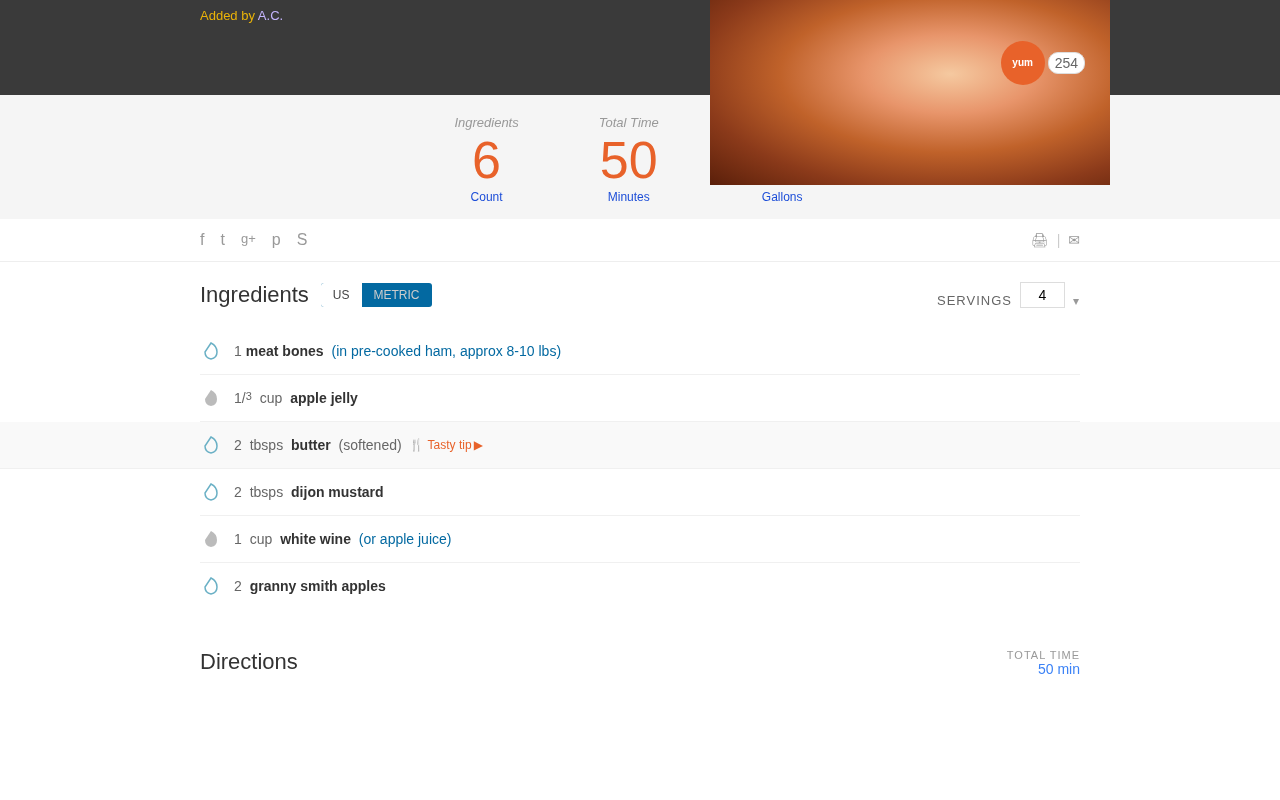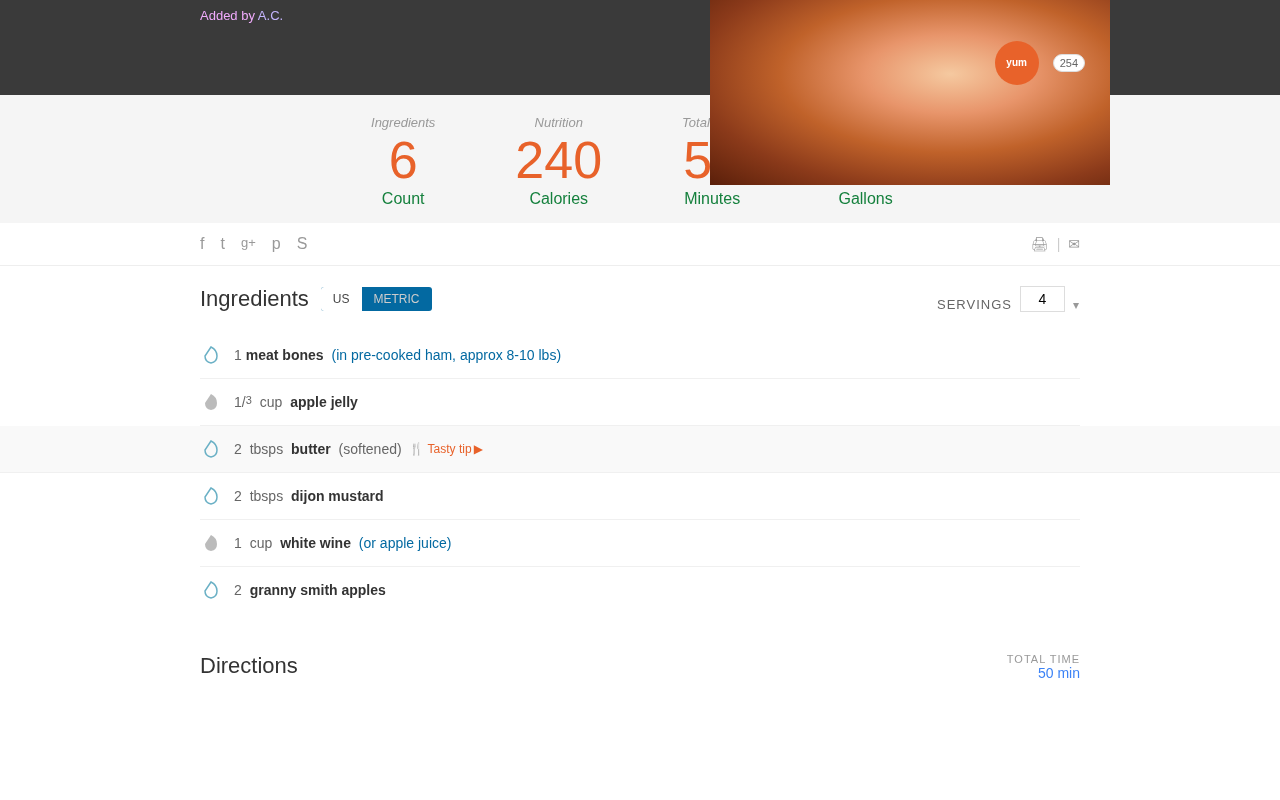--- a/index.html
+++ b/index.html
@@ -12,21 +12,21 @@
       display: flex;
       align-items: flex-start;
       padding: 8px 0 0 200px;
       position: relative;
     }
     .added-by {
       color: #999;
       font-size: 13px;
     }
     .added-by span {
-      color: #f0abfc;
+      color: #eab308;
     }
 
     
     .food-image {
       position: absolute;
       top: 0;
       right: 170px;
       width: 400px;
       height: 185px;
       background: linear-gradient(135deg, #8B4513 0%, #D2691E 30%, #F4A460 60%, #DEB887 80%, #CD853F 100%);
@@ -58,22 +58,22 @@
       justify-content: center;
       font-size: 10px;
       font-weight: bold;
       line-height: 1.2;
     }
     .yum-count {
       background: white;
       color: #666;
       border-radius: 10px;
       padding: 2px 6px;
-      font-size: 11px;
-      margin-left: 14px;
+      font-size: 14px;
+      margin-left: 3px;
       border: 1px solid #ddd;
     }
 
     
     .stats-bar {
       background: #f5f5f5;
       display: flex;
       justify-content: center;
       padding: 20px 0 15px;
       gap: 80px;
@@ -88,22 +88,22 @@
       margin-bottom: 4px;
     }
     .stat-value {
       font-size: 52px;
       line-height: 1;
       margin-bottom: 4px;
     }
     .stat-value.orange { color: #e8622a; }
     .stat-value.blue { color: #6ab0c5; }
     .stat-sublabel {
-      font-size: 16px;
-      color: #15803d;
+      font-size: 12px;
+      color: #1d4ed8;
     }
 
     
     .social-bar {
       display: flex;
       align-items: center;
       padding: 12px 200px;
       border-bottom: 1px solid #eee;
       justify-content: space-between;
     }
@@ -279,25 +279,20 @@
     </div>
     <div class="yum-count">254</div>
   </div>
 </div>
 
 <div class="stats-bar">
   <div class="stat-item">
     <div class="stat-label">Ingredients</div>
     <div class="stat-value orange">6</div>
     <div class="stat-sublabel">Count</div>
-  </div>
-  <div class="stat-item">
-    <div class="stat-label">Nutrition</div>
-    <div class="stat-value orange">240</div>
-    <div class="stat-sublabel">Calories</div>
   </div>
   <div class="stat-item">
     <div class="stat-label">Total Time</div>
     <div class="stat-value orange">50</div>
     <div class="stat-sublabel">Minutes</div>
   </div>
   <div class="stat-item">
     <div class="stat-label">Water Usage</div>
     <div class="stat-value blue">143</div>
     <div class="stat-sublabel">Gallons</div>

